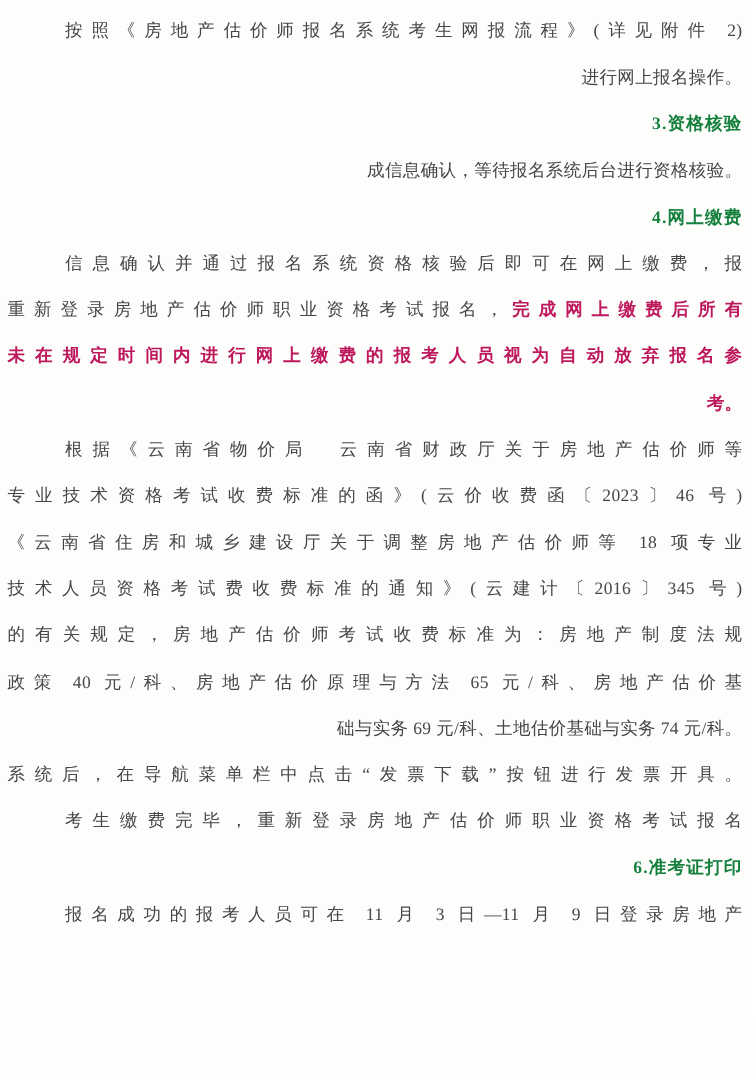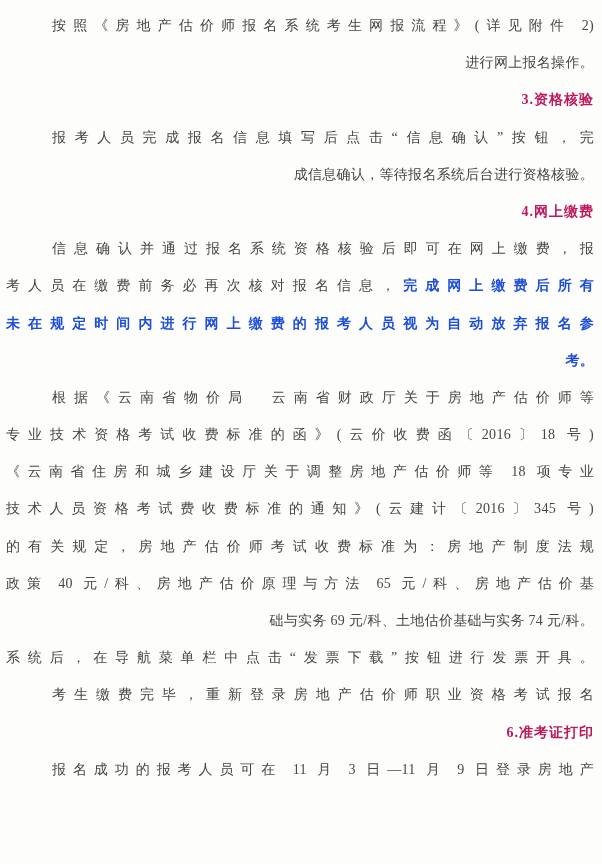--- a/index.html
+++ b/index.html
@@ -33,46 +33,45 @@
     white-space: normal;
     text-align: justify;
     text-align-last: justify;
     text-justify: inter-character;
   }
   .line.indent {
     text-indent: 46px;
   }
   .line .seg.b {
     font-weight: bold;
-    color: #1d4ed8;
+    color: #be185d;
   }
   .line.heading .seg {
     font-weight: bold;
-    color: #be185d;
+    color: #15803d;
     letter-spacing: 1px;
     font-family: Liberation Serif, serif;
   }
 </style>
 </head>
 <body>
 
 <div class="page">
   <div class="doc-text">
       <div class="line indent justify"><span class="seg">按照《房地产估价师报名系统考生网报流程》(详见附件 2)</span></div>
       <div class="line"><span class="seg">进行网上报名操作。</span></div>
       <div class="line indent heading"><span class="seg b">3.资格核验</span></div>
-      <div class="line indent justify"><span class="seg">报考人员完成报名信息填写后点击“信息确认”按钮，完</span></div>
       <div class="line"><span class="seg">成信息确认，等待报名系统后台进行资格核验。</span></div>
       <div class="line indent heading"><span class="seg b">4.网上缴费</span></div>
       <div class="line indent justify"><span class="seg">信息确认并通过报名系统资格核验后即可在网上缴费，报</span></div>
-      <div class="line justify"><span class="seg">考人员在缴费前务必再次核对报名信息，</span><span class="seg b">完成网上缴费后所有</span></div>
+      <div class="line justify"><span class="seg">重新登录房地产估价师职业资格考试报名，</span><span class="seg b">完成网上缴费后所有</span></div>
       <div class="line justify"><span class="seg b">未在规定时间内进行网上缴费的报考人员视为自动放弃报名参</span></div>
       <div class="line"><span class="seg b">考。</span></div>
       <div class="line indent justify"><span class="seg">根据《云南省物价局　云南省财政厅关于房地产估价师等</span></div>
-      <div class="line justify"><span class="seg">专业技术资格考试收费标准的函》(云价收费函〔2016〕18 号)</span></div>
+      <div class="line justify"><span class="seg">专业技术资格考试收费标准的函》(云价收费函〔2023〕46 号)</span></div>
       <div class="line justify"><span class="seg">《云南省住房和城乡建设厅关于调整房地产估价师等 18 项专业</span></div>
       <div class="line justify"><span class="seg">技术人员资格考试费收费标准的通知》(云建计〔2016〕345 号)</span></div>
       <div class="line justify"><span class="seg">的有关规定，房地产估价师考试收费标准为：房地产制度法规</span></div>
       <div class="line justify"><span class="seg">政策 40 元/科、房地产估价原理与方法 65 元/科、房地产估价基</span></div>
       <div class="line"><span class="seg">础与实务 69 元/科、土地估价基础与实务 74 元/科。</span></div>
       <div class="line justify"><span class="seg">系统后，在导航菜单栏中点击“发票下载”按钮进行发票开具。</span></div>
       <div class="line indent justify"><span class="seg">考生缴费完毕，重新登录房地产估价师职业资格考试报名</span></div>
       <div class="line indent heading"><span class="seg b">6.准考证打印</span></div>
       <div class="line indent justify"><span class="seg">报名成功的报考人员可在 11 月 3 日—11 月 9 日登录房地产</span></div>
     </div>

